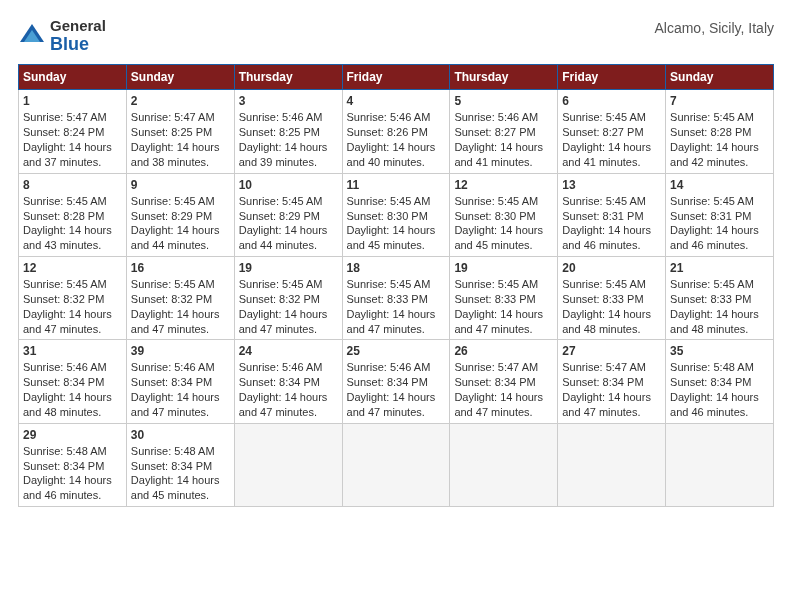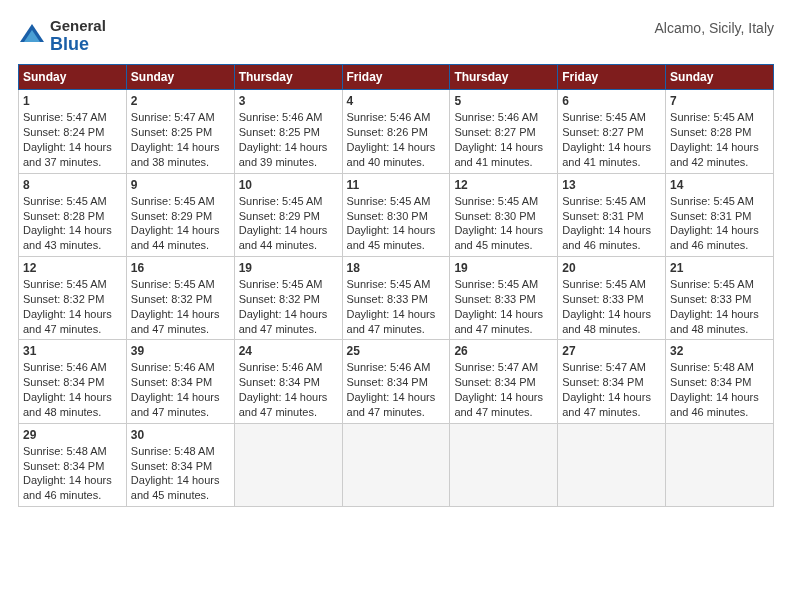--- a/index.html
+++ b/index.html
@@ -243,21 +243,21 @@
         </td>
           <td>
           <span class="day-number">26</span>
           <span class="day-info">Sunrise: 5:47 AM<br>Sunset: 8:34 PM<br>Daylight: 14 hours and 47 minutes.</span>
         </td>
           <td>
           <span class="day-number">27</span>
           <span class="day-info">Sunrise: 5:47 AM<br>Sunset: 8:34 PM<br>Daylight: 14 hours and 47 minutes.</span>
         </td>
           <td>
-          <span class="day-number">32</span>
+          <span class="day-number">35</span>
           <span class="day-info">Sunrise: 5:48 AM<br>Sunset: 8:34 PM<br>Daylight: 14 hours and 46 minutes.</span>
         </td>
         </tr>
         <tr>
           <td>
           <span class="day-number">29</span>
           <span class="day-info">Sunrise: 5:48 AM<br>Sunset: 8:34 PM<br>Daylight: 14 hours and 46 minutes.</span>
         </td>
           <td>
           <span class="day-number">30</span>

